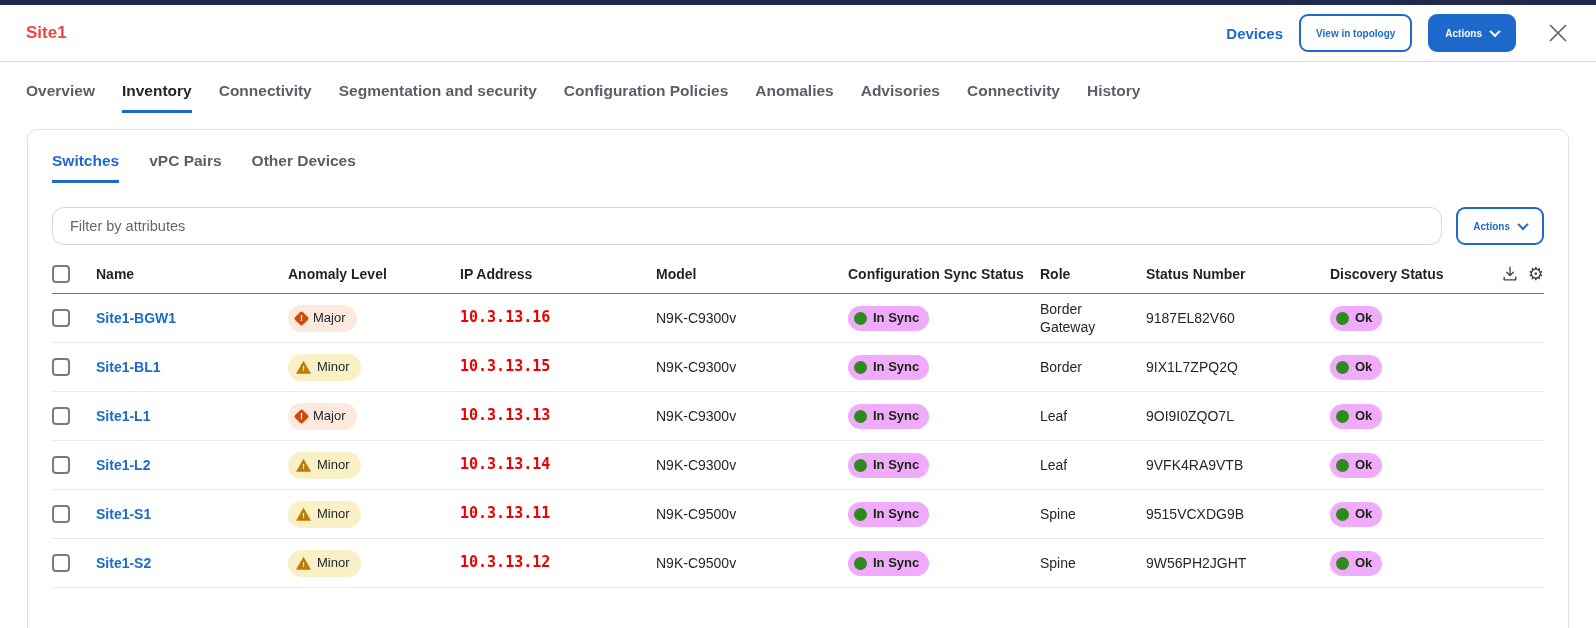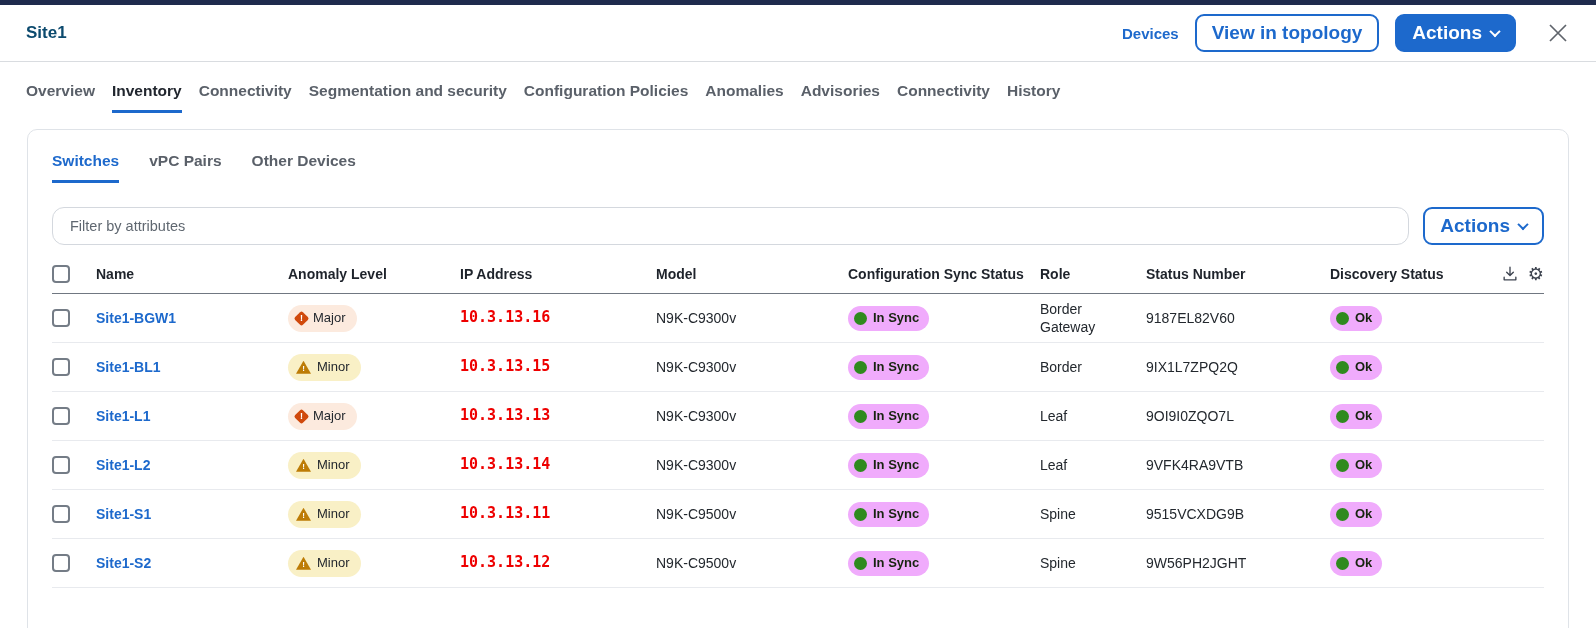--- a/index.html
+++ b/index.html
@@ -4,34 +4,34 @@
 <style>
   * { margin:0; padding:0; box-sizing:border-box; }
   html,body { width:1596px; height:628px; overflow:hidden; background:#ffffff;
     font-family:"Liberation Sans", sans-serif; color:#23282e; }
 
   .topstrip { height:5px; background:#1f2b4d; width:100%; }
 
   
   .hdr { height:57px; display:flex; align-items:center; justify-content:space-between;
     padding:0 26px; border-bottom:1px solid #d9dce0; }
-  .hdr-title { font-size:17px; font-weight:700; color:#0c4a6e; }
+  .hdr-title { font-size:17px; font-weight:700; color:#ef4444; }
   .hdr-right { display:flex; align-items:center; gap:16px; }
   .link-btn { color:#1d69cc; font-weight:700; font-size:15px; cursor:pointer; background:none; border:none;
     font-family:inherit; }
-  .btn { font-family:inherit; font-size:19px; font-weight:700; border-radius:9px; height:38px;
+  .btn { font-family:inherit; font-size:10px; font-weight:700; border-radius:9px; height:38px;
     padding:0 15px; display:inline-flex; align-items:center; gap:9px; cursor:pointer; }
   .btn-outline { background:#fff; border:2px solid #1d69cc; color:#1d69cc; }
   .btn-solid { background:#1d69cc; border:2px solid #1d69cc; color:#fff; }
   .chev { width:8px; height:8px; border-right:2px solid currentColor; border-bottom:2px solid currentColor;
     transform:rotate(45deg) translate(-1px,-1px); display:inline-block; }
   .close-x { margin-left:14px; background:none; border:none; cursor:pointer; display:flex; align-items:center; }
 
   
-  .tabs { display:flex; gap:17px; padding:0 26px; margin-top:20px; }
+  .tabs { display:flex; gap:27px; padding:0 26px; margin-top:20px; }
   .tab { font-size:15.5px; font-weight:700; color:#5a6069; padding-bottom:10px; cursor:pointer;
     border-bottom:3px solid transparent; }
   .tab.active { color:#21262e; border-bottom-color:#1d69cc; }
 
   
   .card { margin:16px 27px 0 27px; border:1px solid #dfe3e8; border-radius:10px;
     padding:22px 24px 0 24px; height:620px; }
 
   .subtabs { display:flex; gap:30px; }
   .subtab { font-size:15.5px; font-weight:700; color:#5a6069; padding-bottom:10px; cursor:pointer;

